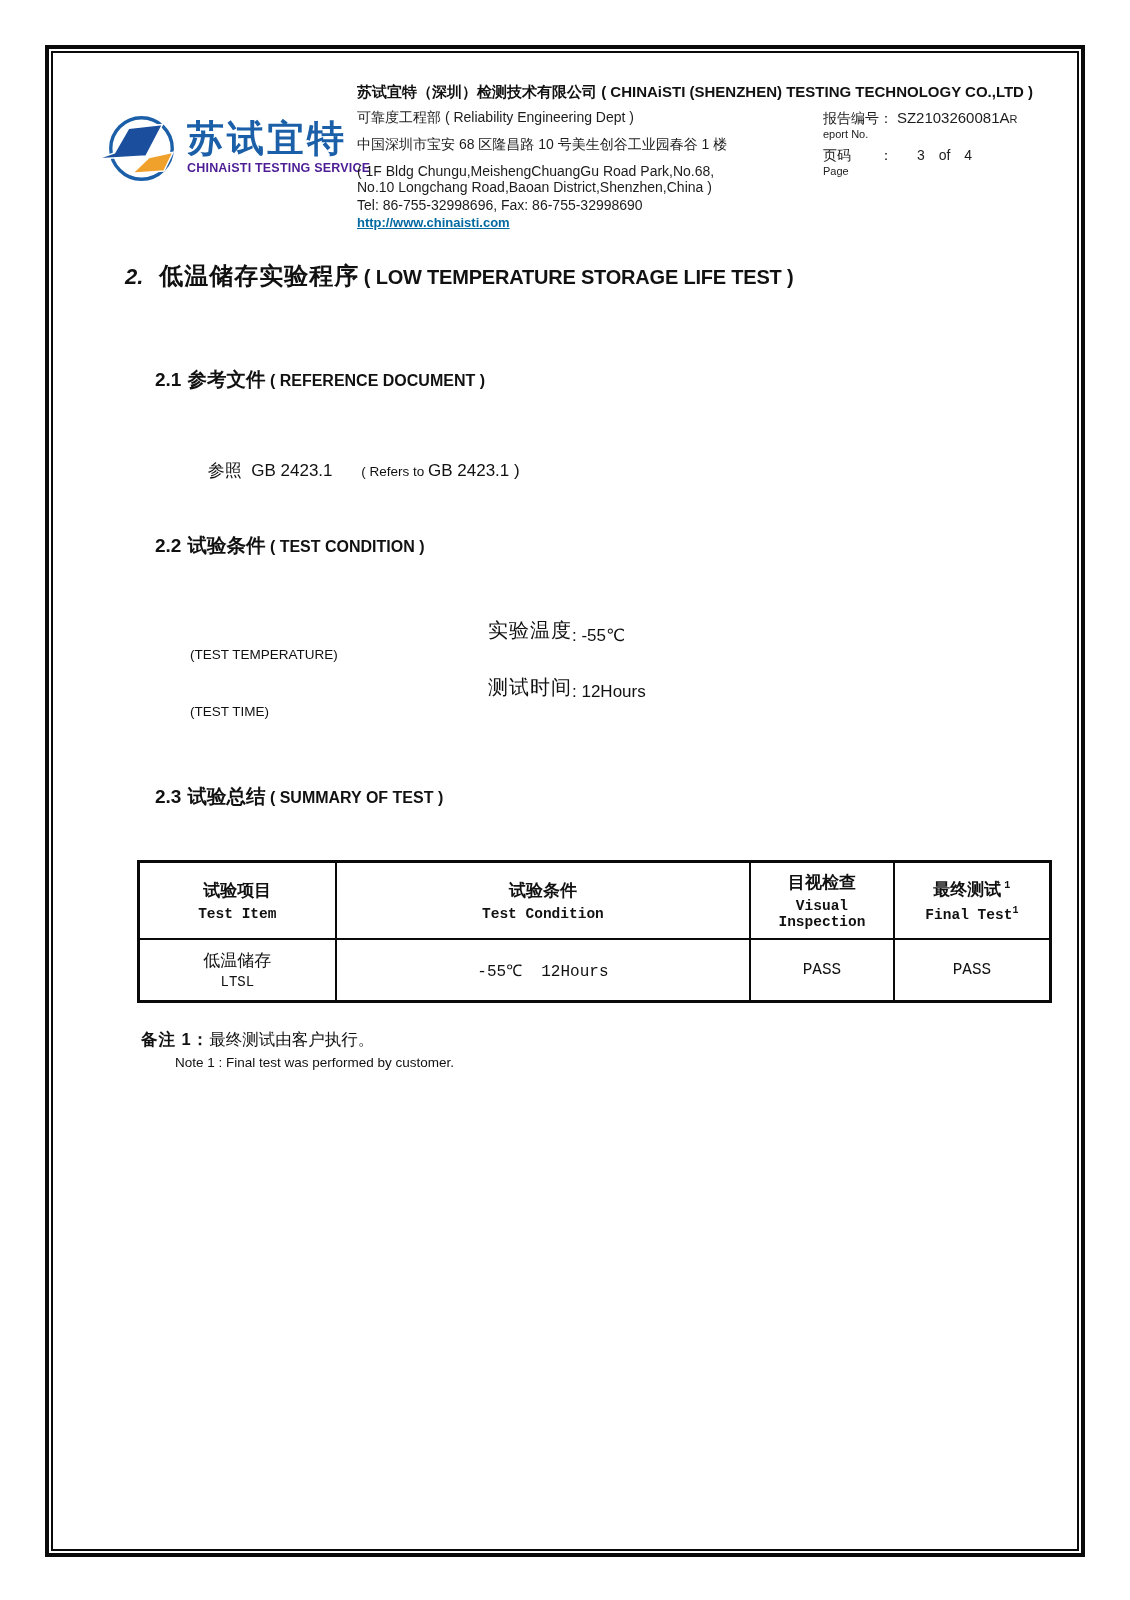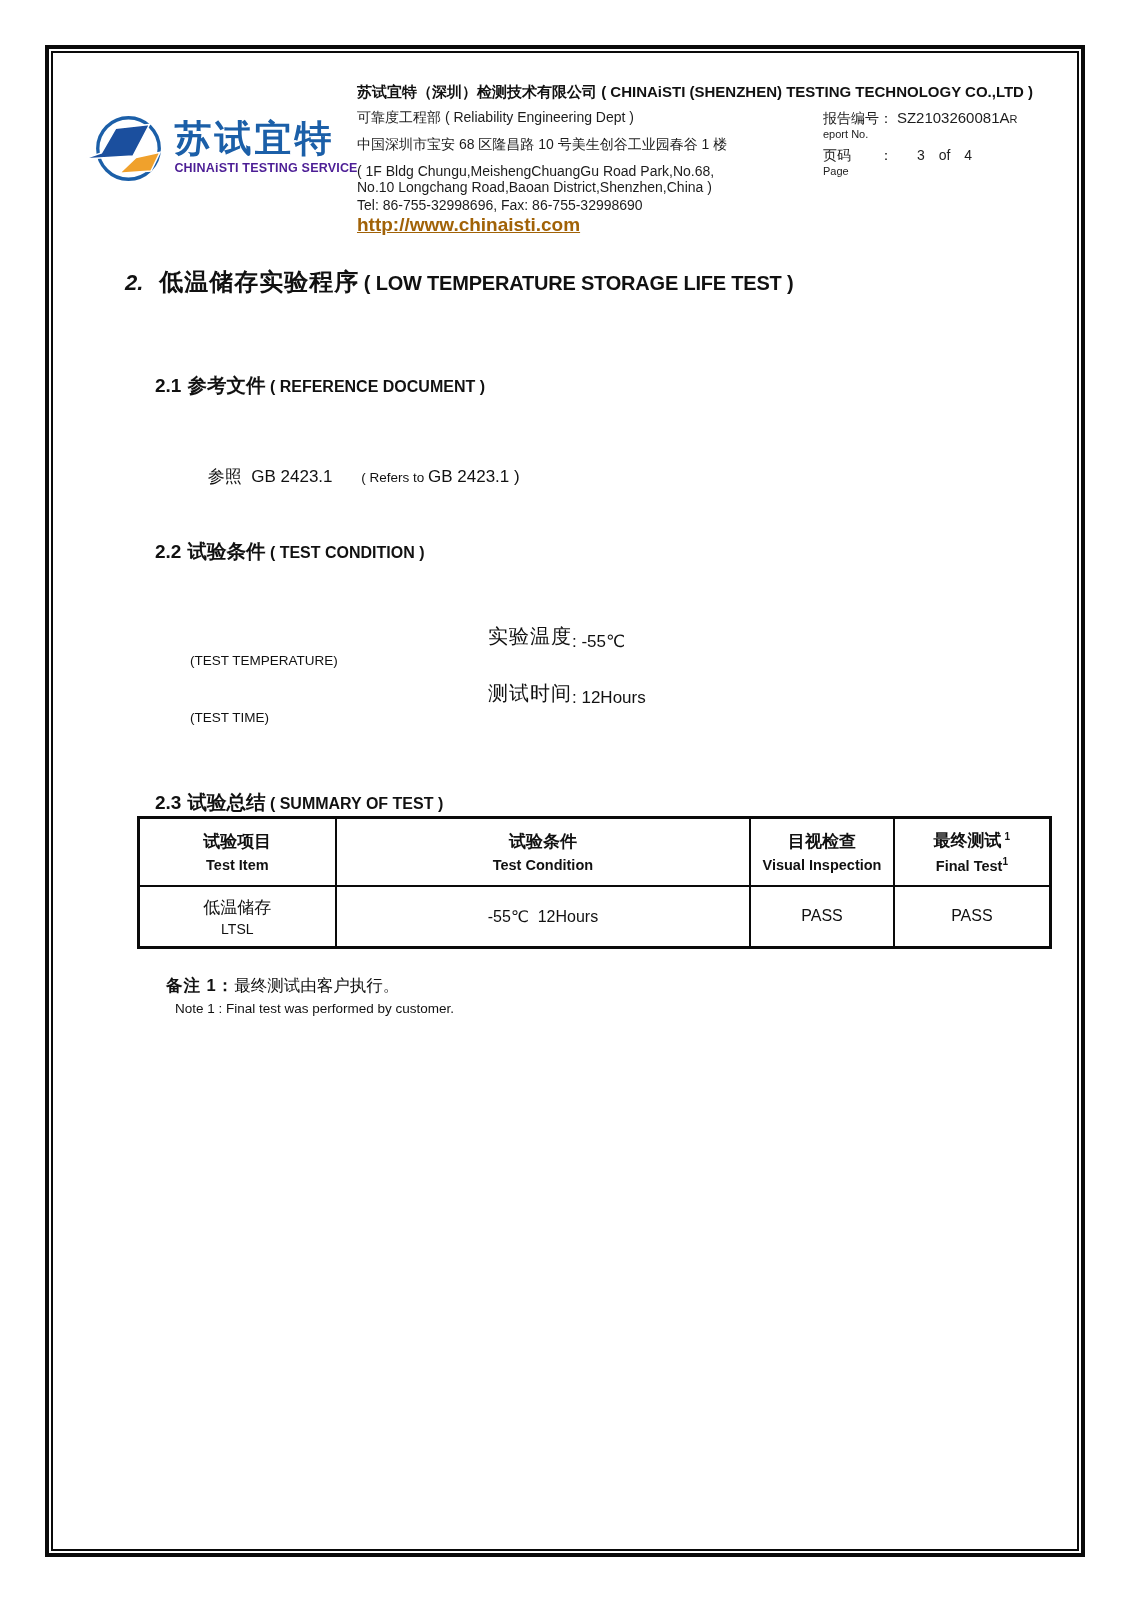--- a/index.html
+++ b/index.html
@@ -14,38 +14,38 @@
   }
   .frame-inner{
     position:absolute; left:2px; top:2px; right:2px; bottom:2px;
     border:2px solid #0a0a0a;
   }
   .content{ padding:30px 30px 0 42px; }
 
   
   .header{ display:flex; align-items:flex-start; }
   .logo{ width:250px; flex:0 0 250px; margin-top:20px; }
-  .logo-row{ display:flex; align-items:center;justify-content:center; }
+  .logo-row{ display:flex; align-items:center; }
   .logo-mark{ width:84px; height:88px; flex:0 0 84px; }
   .logo-textcol{ margin-left:8px; }
   .logo-cn{ color:#1b5fa8; font-weight:bold; font-size:37px; letter-spacing:3px; line-height:1.1; white-space:nowrap; }
   .logo-en{ color:#4c1d95; font-weight:bold; font-size:12.5px; letter-spacing:0.2px; margin-top:1px; white-space:nowrap; }
 
   .header-text{ flex:1; margin-left:12px; }
   .company-line{ font-weight:bold; font-size:15px; white-space:nowrap; letter-spacing:0; }
   .header-cols{ display:flex; }
   .header-left{ width:462px; flex:0 0 462px; font-size:14px; color:#1c1c1c; }
   .hl-line{ white-space:nowrap; }
   .dept{ margin-top:7px; }
   .addr-cn{ margin-top:9px; }
   .addr-en1{ margin-top:9px; }
   .addr-en2{ }
   .tel{ margin-top:2px; }
   .url{ margin-top:1px; }
-  .url a{ color:#a16207; font-weight:bold; text-decoration:underline; font-size:19px; }
+  .url a{ color:#0369a1; font-weight:bold; text-decoration:underline; font-size:13px; }
 
   .header-right{ margin-left:4px; margin-top:7px; font-size:14px; color:#1c1c1c; }
   .small-en{ font-size:11px; color:#222; }
   .rn-value{ font-size:15px; }
   .rn-tail{ font-size:11px; }
   .page-row{ margin-top:7px; }
   .page-label{ margin-right:28px; }
   .page-colon{ margin-right:24px; }
   .page-value{ word-spacing:10px; white-space:pre; }
 
@@ -71,39 +71,39 @@
   
   .cond-block{ margin-top:58px; }
   .cond-row{ display:flex; align-items:flex-start; }
   .cond-row + .cond-row{ margin-top:12px; }
   .cond-labels{ margin-left:95px; width:382px; flex:0 0 382px; }
   .cond-cn{ font-size:20px; letter-spacing:1px;text-align:right; }
   .cond-en{ font-size:13.5px; margin-top:3px; }
   .cond-value{ font-size:17px; margin-top:8px; white-space:pre; }
 
   
-  .summary-table{ margin-left:42px; border-collapse:collapse; width:915px; table-layout:fixed; }
+  .summary-table{ margin-top:50px; margin-left:42px; border-collapse:collapse; width:915px; table-layout:fixed;font-family:Liberation Mono, monospace; }
   .summary-table th, .summary-table td{
     border:2px solid #0a0a0a; text-align:center; vertical-align:middle; padding:8px 4px;
   }
   .summary-table{ border:3px solid #0a0a0a; }
   .col1{ width:195px; } .col2{ width:410px; } .col3{ width:142px; } .col4{ width:155px; }
   .th-cn{ font-weight:bold; font-size:17px; display:block; }
   .th-en{ font-weight:bold; font-size:14.5px; display:block; margin-top:4px; }
   .th-cn sup, .th-en sup{ font-size:10px; }
   .th-cn sup{ margin-left:3px; }
   .td-cn{ font-size:17px; display:block; }
   .td-en{ font-size:14px; display:block; margin-top:2px; }
   .td-val{ font-size:16px; white-space:pre; }
   .summary-table thead th{ height:68px; }
   .summary-table tbody td{ height:62px; }
 
   
   .note{ margin-top:26px; }
-  .note-cn{ margin-left:71px; font-size:16.5px; }
+  .note-cn{ margin-left:46px; font-size:16.5px; }
   .note-cn .note-label{ font-weight:bold; letter-spacing:1px; }
   .note-en{ margin-left:80px; font-size:13.5px; margin-top:4px; }
   .note-en .note-label{ font-weight:normal; }
 </style>
 </head>
 <body>
 
 <div class="frame-outer">
 <div class="frame-inner">
 <div class="content">

